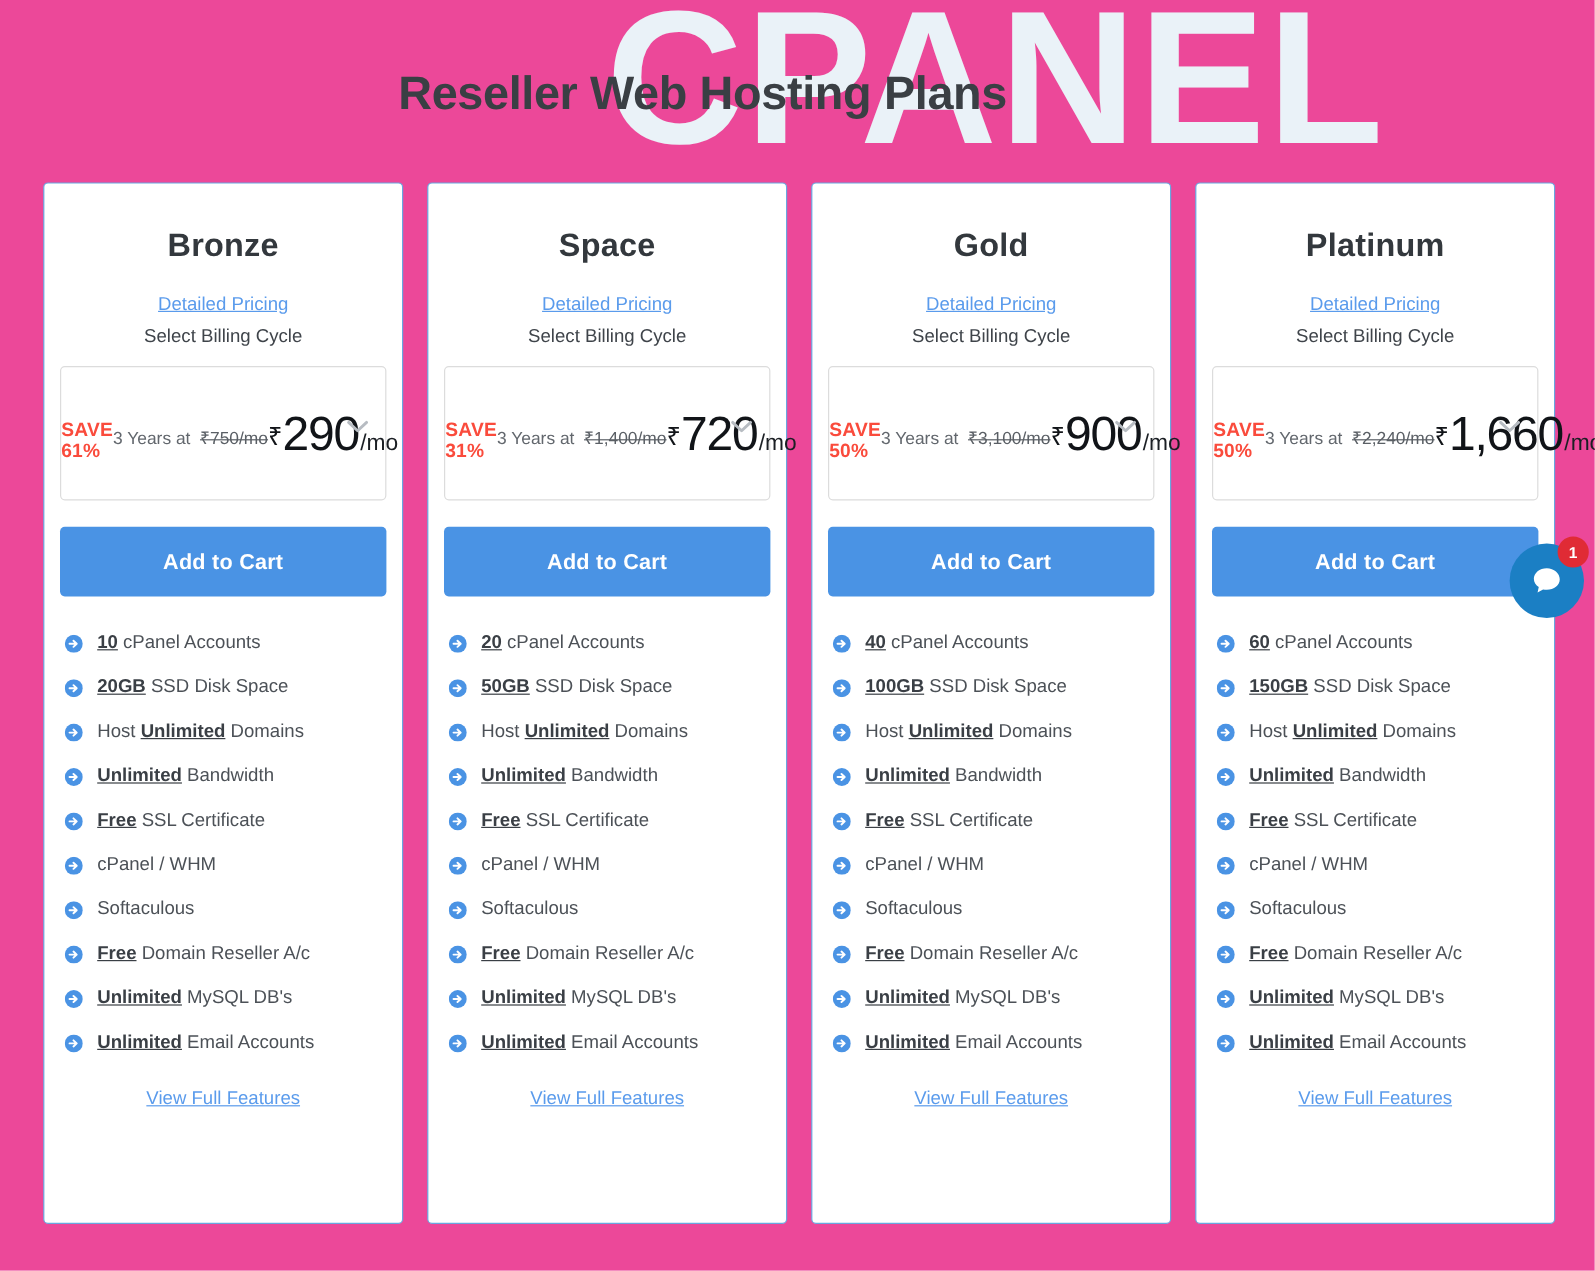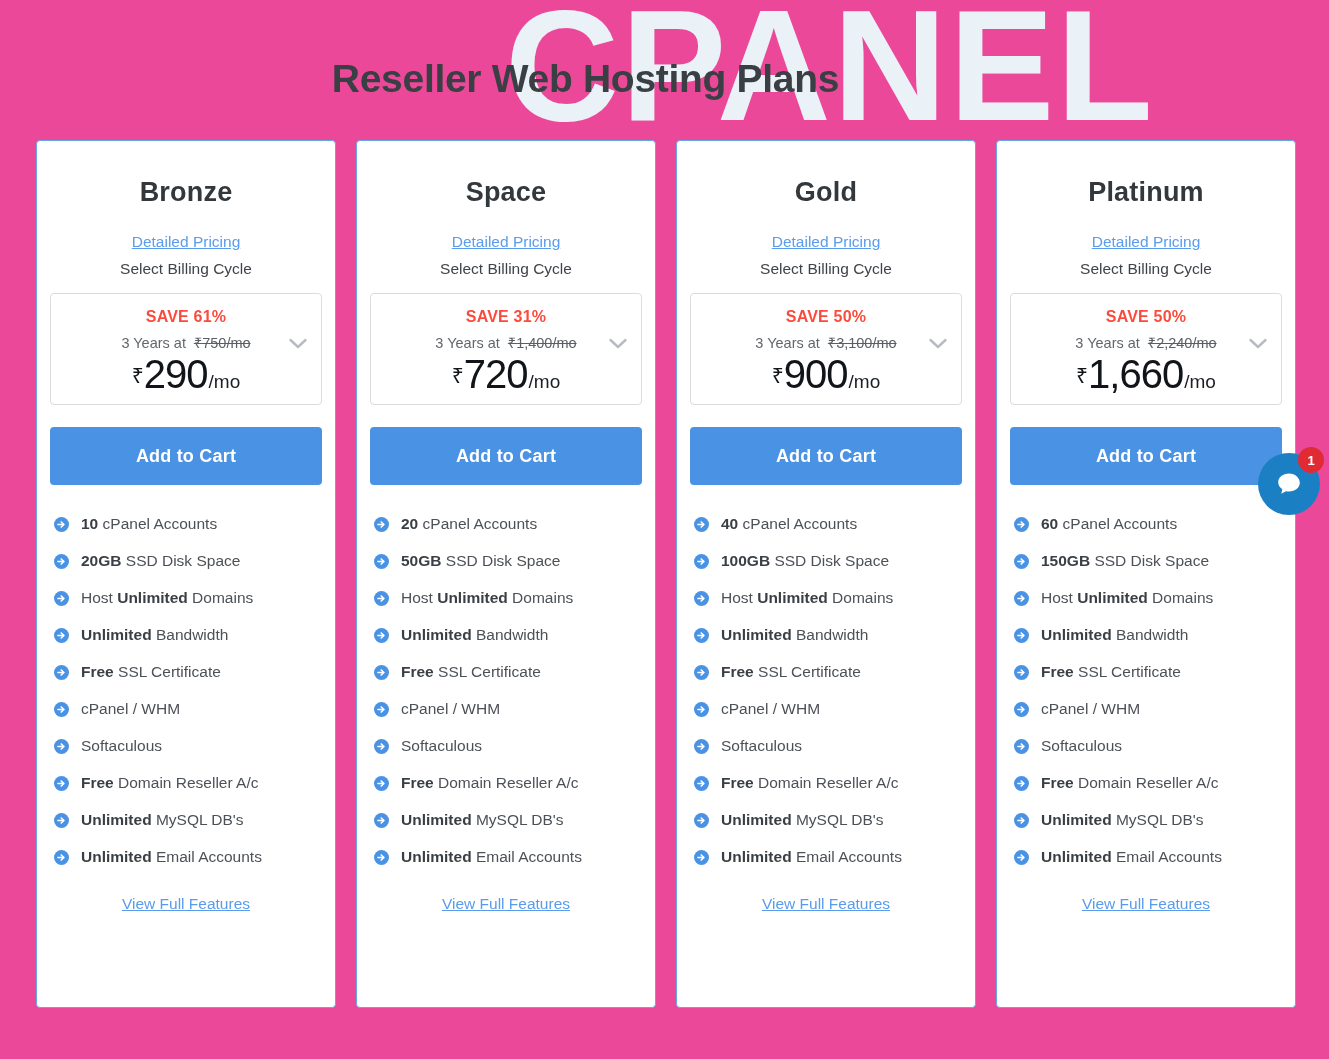--- a/index.html
+++ b/index.html
@@ -46,21 +46,21 @@
     font-size: 39px;
     font-weight: 700;
     color: #3a3f44;
     letter-spacing: -0.3px;
     z-index: 2;
   }
 
   
   .cards {
     position: absolute;
-    top: 140px;
+    top: 152px;
     left: 36px;
     width: 1258px;
     display: flex;
     gap: 20px;
     z-index: 2;
   }
 
   .card {
     width: 300px;
     height: 868px;
@@ -98,21 +98,21 @@
   
   .price-box {
     position: relative;
     margin-top: 15px;
     width: 272px;
     height: 112px;
     border: 1px solid #dcdcdc;
     border-radius: 4px;
     background: #ffffff;
     display: flex;
-    flex-direction: column;
+    flex-direction: row;
     align-items: center;
     cursor: pointer;
   }
 
   .save-text {
     margin-top: 14px;
     font-size: 16px;
     font-weight: 700;
     color: #fa4b3c;
     letter-spacing: 0.2px;
@@ -205,21 +205,21 @@
   }
 
   .feature-icon {
     flex: 0 0 auto;
     width: 15px;
     height: 15px;
     margin-right: 12px;
     margin-top: 2px;
   }
 
-  .feature-text b { color: #3a3f45; font-weight: 700; }
+  .feature-text b { color: #3a3f45; font-weight: 700; text-decoration: underline; }
 
   .view-full-features {
     margin-top: 10px;
     font-size: 15.5px;
     color: #5a9bec;
     text-decoration: underline;
     cursor: pointer;
   }
 
   

